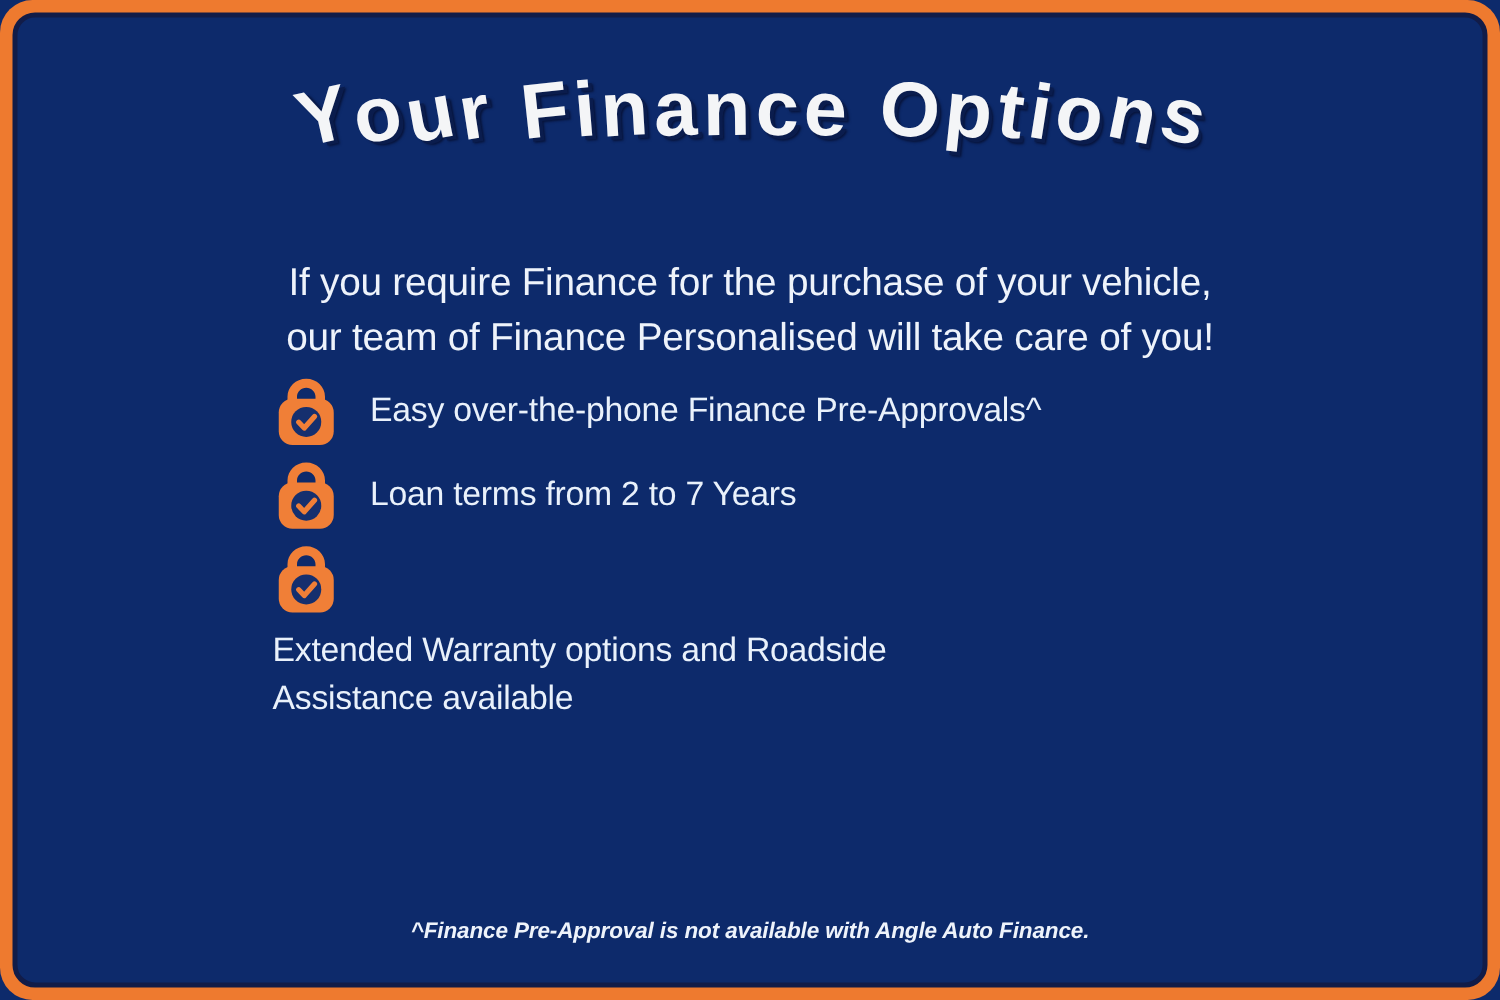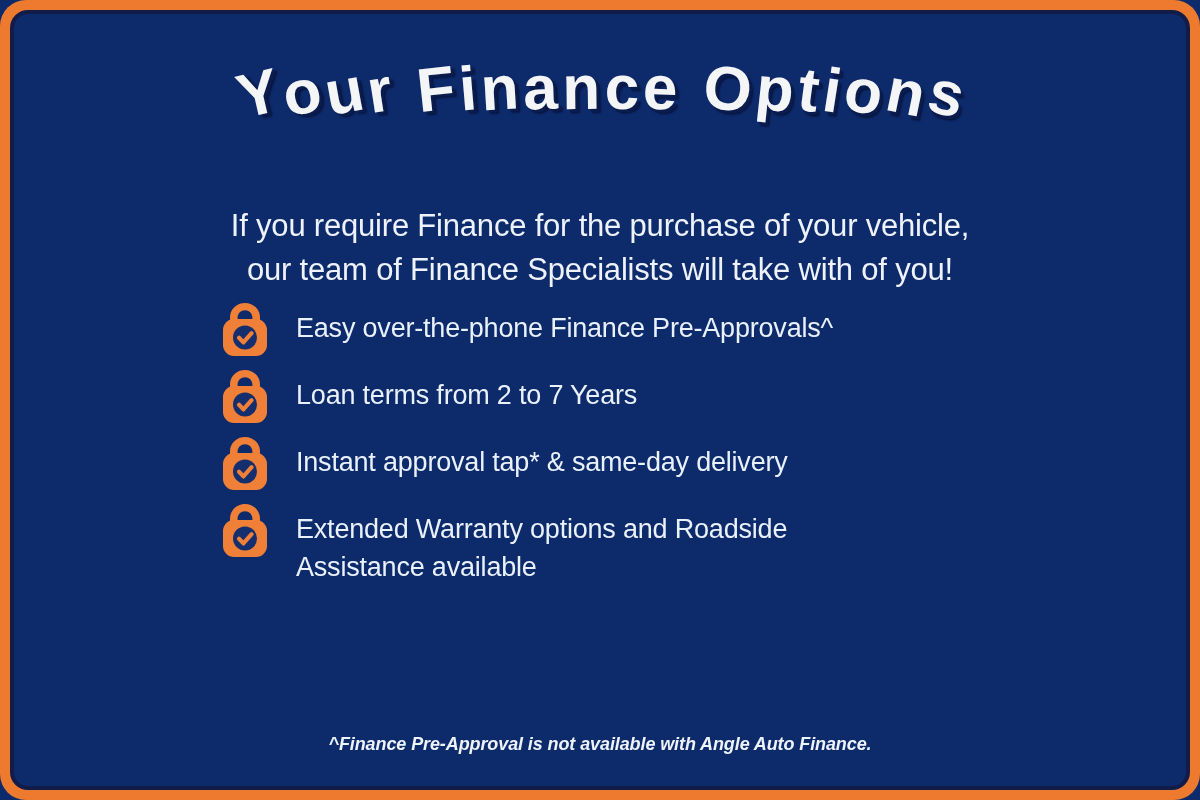--- a/index.html
+++ b/index.html
@@ -78,21 +78,21 @@
     position: absolute;
     top: 285px;
     left: 204px;
     width: 900px;
   }
   .benefit-row {
     display: flex;
     align-items: flex-start;
     height: 67px;
   }
-  .benefit-row.tall { height: 90px; }
+  .benefit-row.tall { height: 90px; flex-direction: column; }
 
   .lock-icon {
     flex: 0 0 auto;
     width: 54px;
     height: 58px;
     margin-right: 24px;
   }
   .benefit-text {
     color: #e9f1fb;
     font-size: 27px;
@@ -149,21 +149,21 @@
         <span class="arc-letter" style="transform: rotate(6.16deg);">p</span>
         <span class="arc-letter" style="transform: rotate(7.53deg);">t</span>
         <span class="arc-letter" style="transform: rotate(8.89deg);">i</span>
         <span class="arc-letter" style="transform: rotate(10.26deg);">o</span>
         <span class="arc-letter" style="transform: rotate(11.63deg);">n</span>
         <span class="arc-letter" style="transform: rotate(13deg);">s</span>
       </div>
 
     <div id="subheading">
       <div>If you require Finance for the purchase of your vehicle,</div>
-      <div>our team of Finance Specialists will take with of you!</div>
+      <div>our team of Finance Personalised will take care of you!</div>
     </div>
 
     <div id="benefits">
         <div class="benefit-row">
           <span class="lock-icon"><svg viewBox="0 0 54 58" width="54" height="58" aria-hidden="true">
               <path d="M27 4c-8.4 0-15 6.4-15 14.4V27h7.6v-8.6c0-4 3.3-7.2 7.4-7.2s7.4 3.2 7.4 7.2V27H42v-8.6C42 10.4 35.4 4 27 4z" fill="#f07f37"></path>
               <rect x="5" y="20" width="44" height="37" rx="11" fill="#f07f37"></rect>
               <circle cx="27" cy="38.5" r="12" fill="#152f6e"></circle>
               <path d="M21 38.8l4.4 4.6 8.2-9.2" fill="none" stroke="#f07f37" stroke-width="4.2" stroke-linecap="round" stroke-linejoin="round"></path>
             </svg></span>
@@ -171,29 +171,20 @@
         </div>
         <div class="benefit-row">
           <span class="lock-icon"><svg viewBox="0 0 54 58" width="54" height="58" aria-hidden="true">
               <path d="M27 4c-8.4 0-15 6.4-15 14.4V27h7.6v-8.6c0-4 3.3-7.2 7.4-7.2s7.4 3.2 7.4 7.2V27H42v-8.6C42 10.4 35.4 4 27 4z" fill="#f07f37"></path>
               <rect x="5" y="20" width="44" height="37" rx="11" fill="#f07f37"></rect>
               <circle cx="27" cy="38.5" r="12" fill="#152f6e"></circle>
               <path d="M21 38.8l4.4 4.6 8.2-9.2" fill="none" stroke="#f07f37" stroke-width="4.2" stroke-linecap="round" stroke-linejoin="round"></path>
             </svg></span>
           <span class="benefit-text">Loan terms from 2 to 7 Years</span>
         </div>
-        <div class="benefit-row">
-          <span class="lock-icon"><svg viewBox="0 0 54 58" width="54" height="58" aria-hidden="true">
-              <path d="M27 4c-8.4 0-15 6.4-15 14.4V27h7.6v-8.6c0-4 3.3-7.2 7.4-7.2s7.4 3.2 7.4 7.2V27H42v-8.6C42 10.4 35.4 4 27 4z" fill="#f07f37"></path>
-              <rect x="5" y="20" width="44" height="37" rx="11" fill="#f07f37"></rect>
-              <circle cx="27" cy="38.5" r="12" fill="#152f6e"></circle>
-              <path d="M21 38.8l4.4 4.6 8.2-9.2" fill="none" stroke="#f07f37" stroke-width="4.2" stroke-linecap="round" stroke-linejoin="round"></path>
-            </svg></span>
-          <span class="benefit-text">Instant approval tap* &amp; same-day delivery</span>
-        </div>
         <div class="benefit-row tall">
           <span class="lock-icon"><svg viewBox="0 0 54 58" width="54" height="58" aria-hidden="true">
               <path d="M27 4c-8.4 0-15 6.4-15 14.4V27h7.6v-8.6c0-4 3.3-7.2 7.4-7.2s7.4 3.2 7.4 7.2V27H42v-8.6C42 10.4 35.4 4 27 4z" fill="#f07f37"></path>
               <rect x="5" y="20" width="44" height="37" rx="11" fill="#f07f37"></rect>
               <circle cx="27" cy="38.5" r="12" fill="#152f6e"></circle>
               <path d="M21 38.8l4.4 4.6 8.2-9.2" fill="none" stroke="#f07f37" stroke-width="4.2" stroke-linecap="round" stroke-linejoin="round"></path>
             </svg></span>
           <span class="benefit-text" style="max-width: 610px;">Extended Warranty options and Roadside Assistance available</span>
         </div>
       </div>

